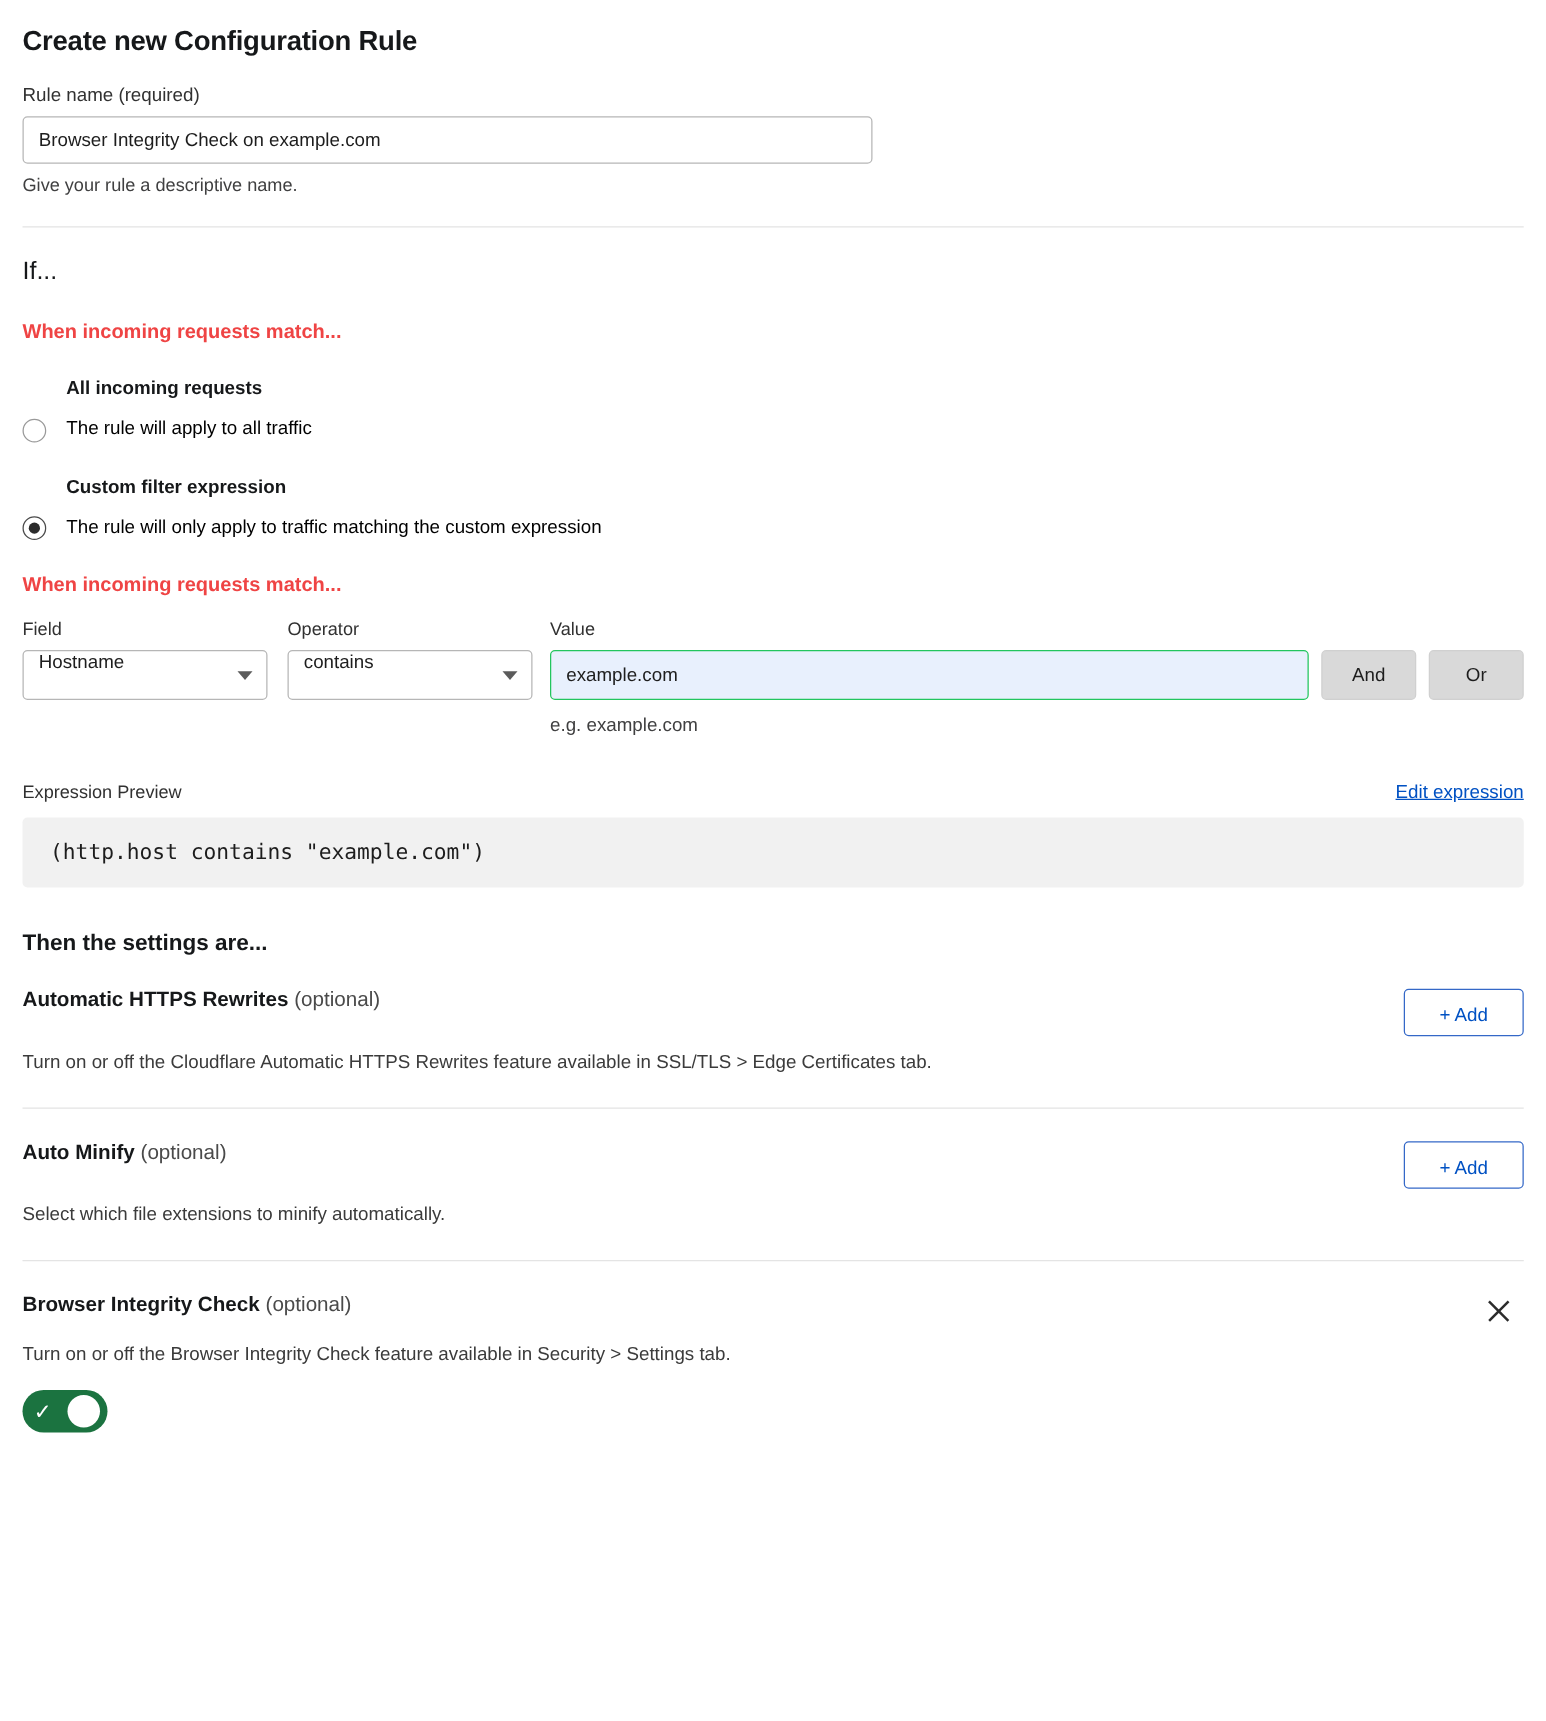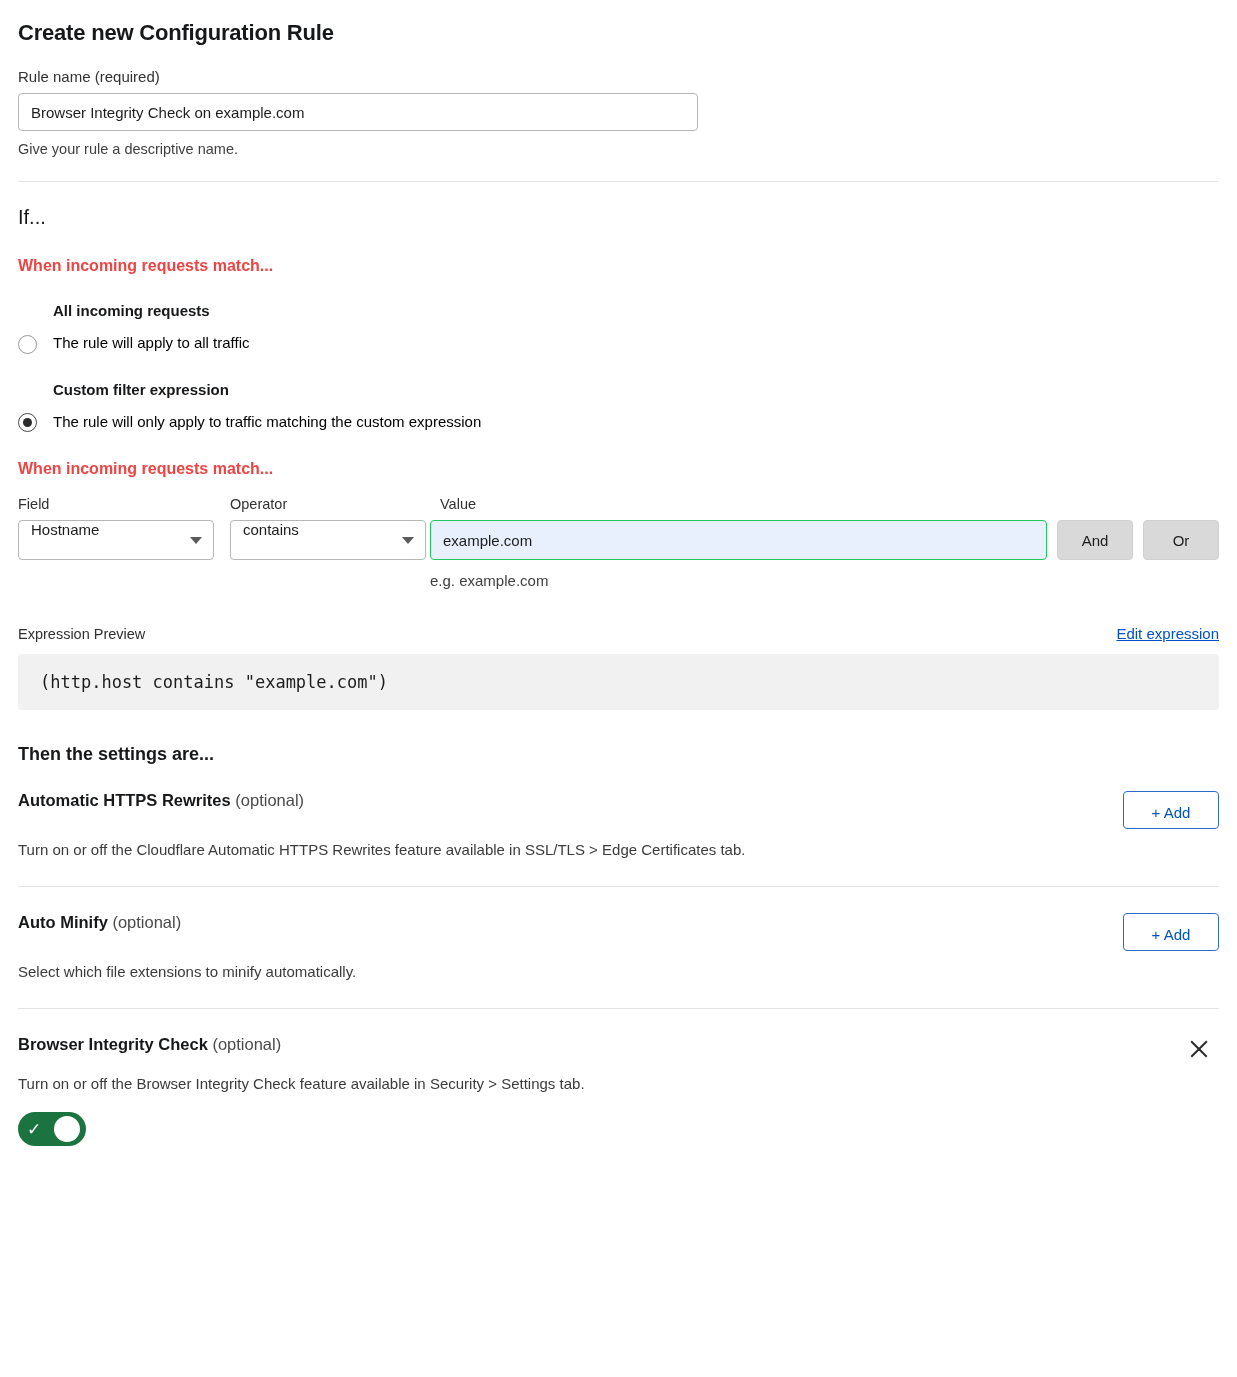--- a/index.html
+++ b/index.html
@@ -122,21 +122,21 @@
     height: 40px;
     border: 1px solid #b6b6b6;
     border-radius: 4px;
     background: #fff;
     font-size: 15px;
     color: #1d1d1d;
     display: flex;
     padding: 0 12px;
   }
   .select-field { width: 196px; margin-right: 16px; }
-  .select-operator { width: 196px; margin-right: 4px; }
+  .select-operator { width: 196px; margin-right: 14px; }
   .caret {
     position: absolute;
     right: 11px;
     top: 50%;
     margin-top: -3px;
     width: 0; height: 0;
     border-left: 6px solid transparent;
     border-right: 6px solid transparent;
     border-top: 7px solid #5b5b5b;
   }

